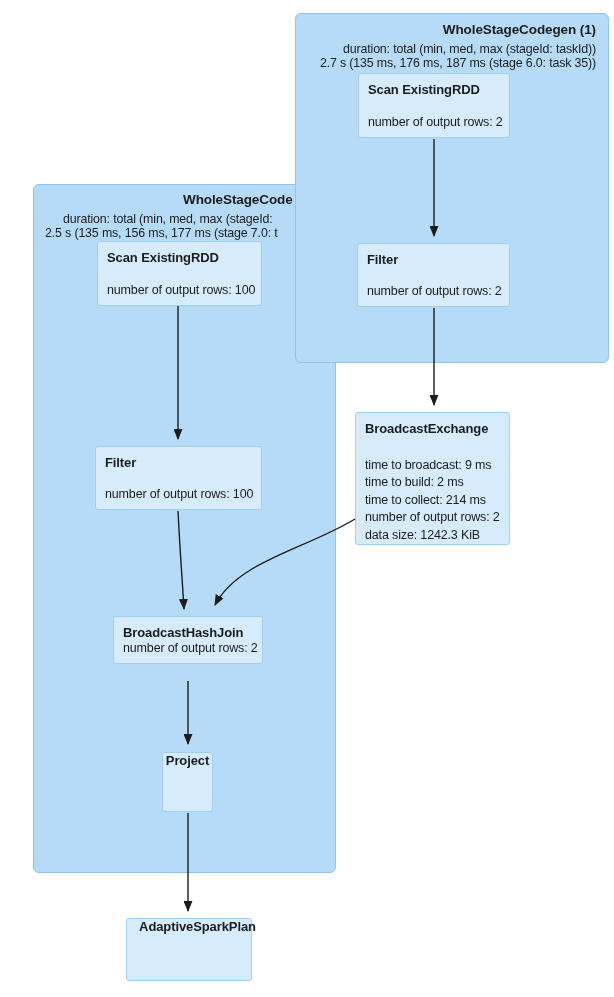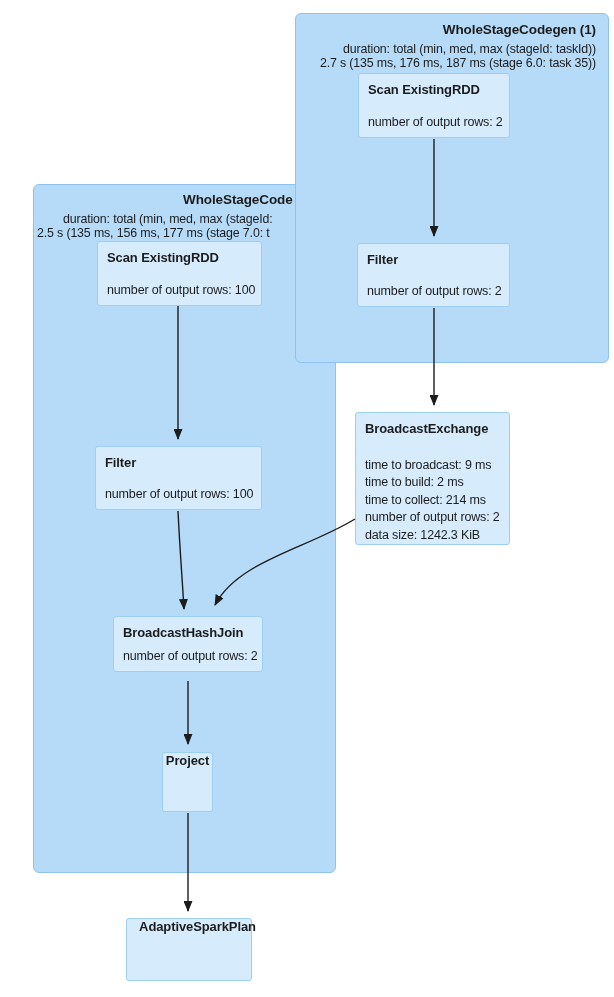--- a/index.html
+++ b/index.html
@@ -38,21 +38,21 @@
     position:absolute;
     font-size:12.4px;
     letter-spacing:-0.15px;
     white-space:nowrap;
   }
   .cluster-right .cluster-title{top:8px;right:12px;}
   .cluster-right .dur1{top:28px;right:12px;}
   .cluster-right .dur2{top:42px;right:12px;}
   .cluster-left .cluster-title{top:7px;left:149px;}
   .cluster-left .dur1{top:27px;left:29px;}
-  .cluster-left .dur2{top:41px;left:3px;}
+  .cluster-left .dur2{top:41px;left:11px;}
   .node{
     position:absolute;
     background:var(--node-fill);
     border:1px solid var(--node-border);
     border-radius:3px;
     z-index:3;
   }
   .node-title{
     position:absolute;
     top:8px;left:9px;
@@ -80,21 +80,21 @@
     display:flex;align-items:flex-start;justify-content:center;
   }
   .node-center .node-title-c{
     font-weight:bold;font-size:13px;white-space:nowrap;letter-spacing:-0.1px;
   }
   .node-scan-right{left:358px;top:73px;width:152px;height:65px;}
   .node-filter-right{left:357px;top:243px;width:153px;height:64px;}
   .node-scan-left{left:97px;top:241px;width:165px;height:65px;}
   .node-filter-left{left:95px;top:446px;width:167px;height:64px;}
   .node-bex{left:355px;top:412px;width:155px;height:133px;}
-  .node-bhj{left:113px;top:616px;width:150px;height:56px;}
+  .node-bhj{left:113px;top:616px;width:150px;height:48px;}
   .node-project{left:162px;top:752px;width:51px;height:60px;}
   .node-asp{left:126px;top:918px;width:126px;height:63px;padding-left:17px;}
   .edges{
     position:absolute;left:0;top:0;width:614px;height:997px;
     z-index:5;pointer-events:none;
   }
   .edges path.edge{
     fill:none;
     stroke:var(--arrow);
     stroke-width:1.4;

